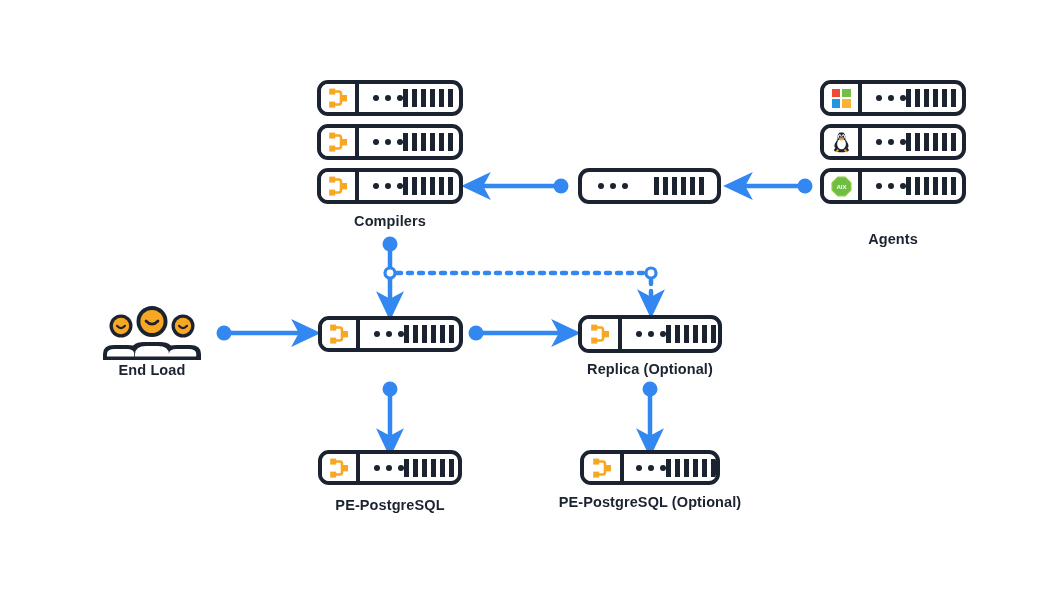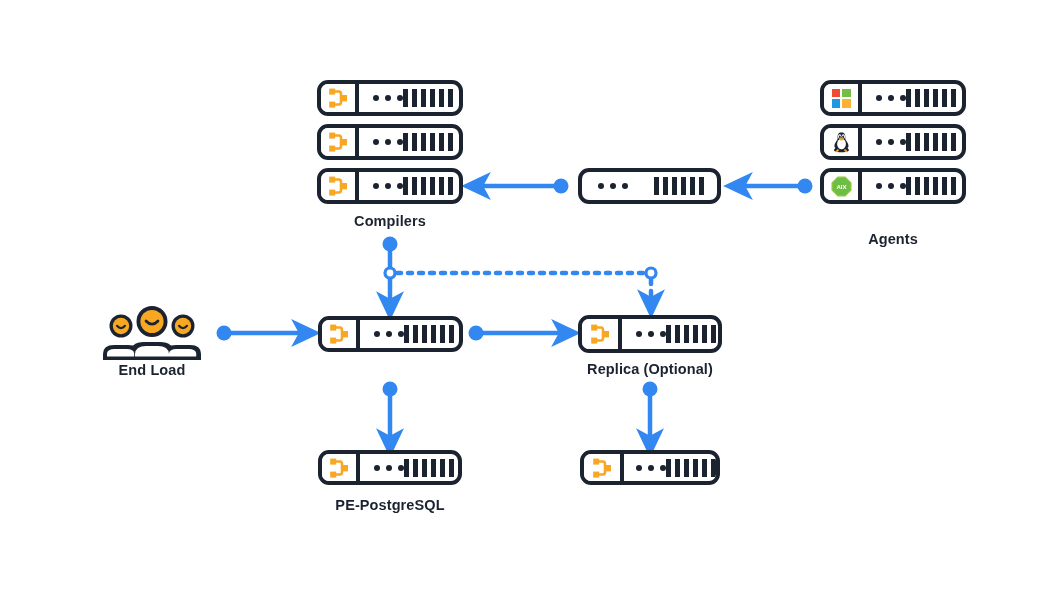--- a/index.html
+++ b/index.html
@@ -423,14 +423,15 @@
       <span class="bars">
           <i></i>
           <i></i>
           <i></i>
           <i></i>
           <i></i>
           <i></i>
         </span>
     </div>
   </div>
+  <div class="caption" style="left:530px;top:494px;width:240px;">PE-PostgreSQL (Optional)</div>
 
 </div>
 
 </body></html>

